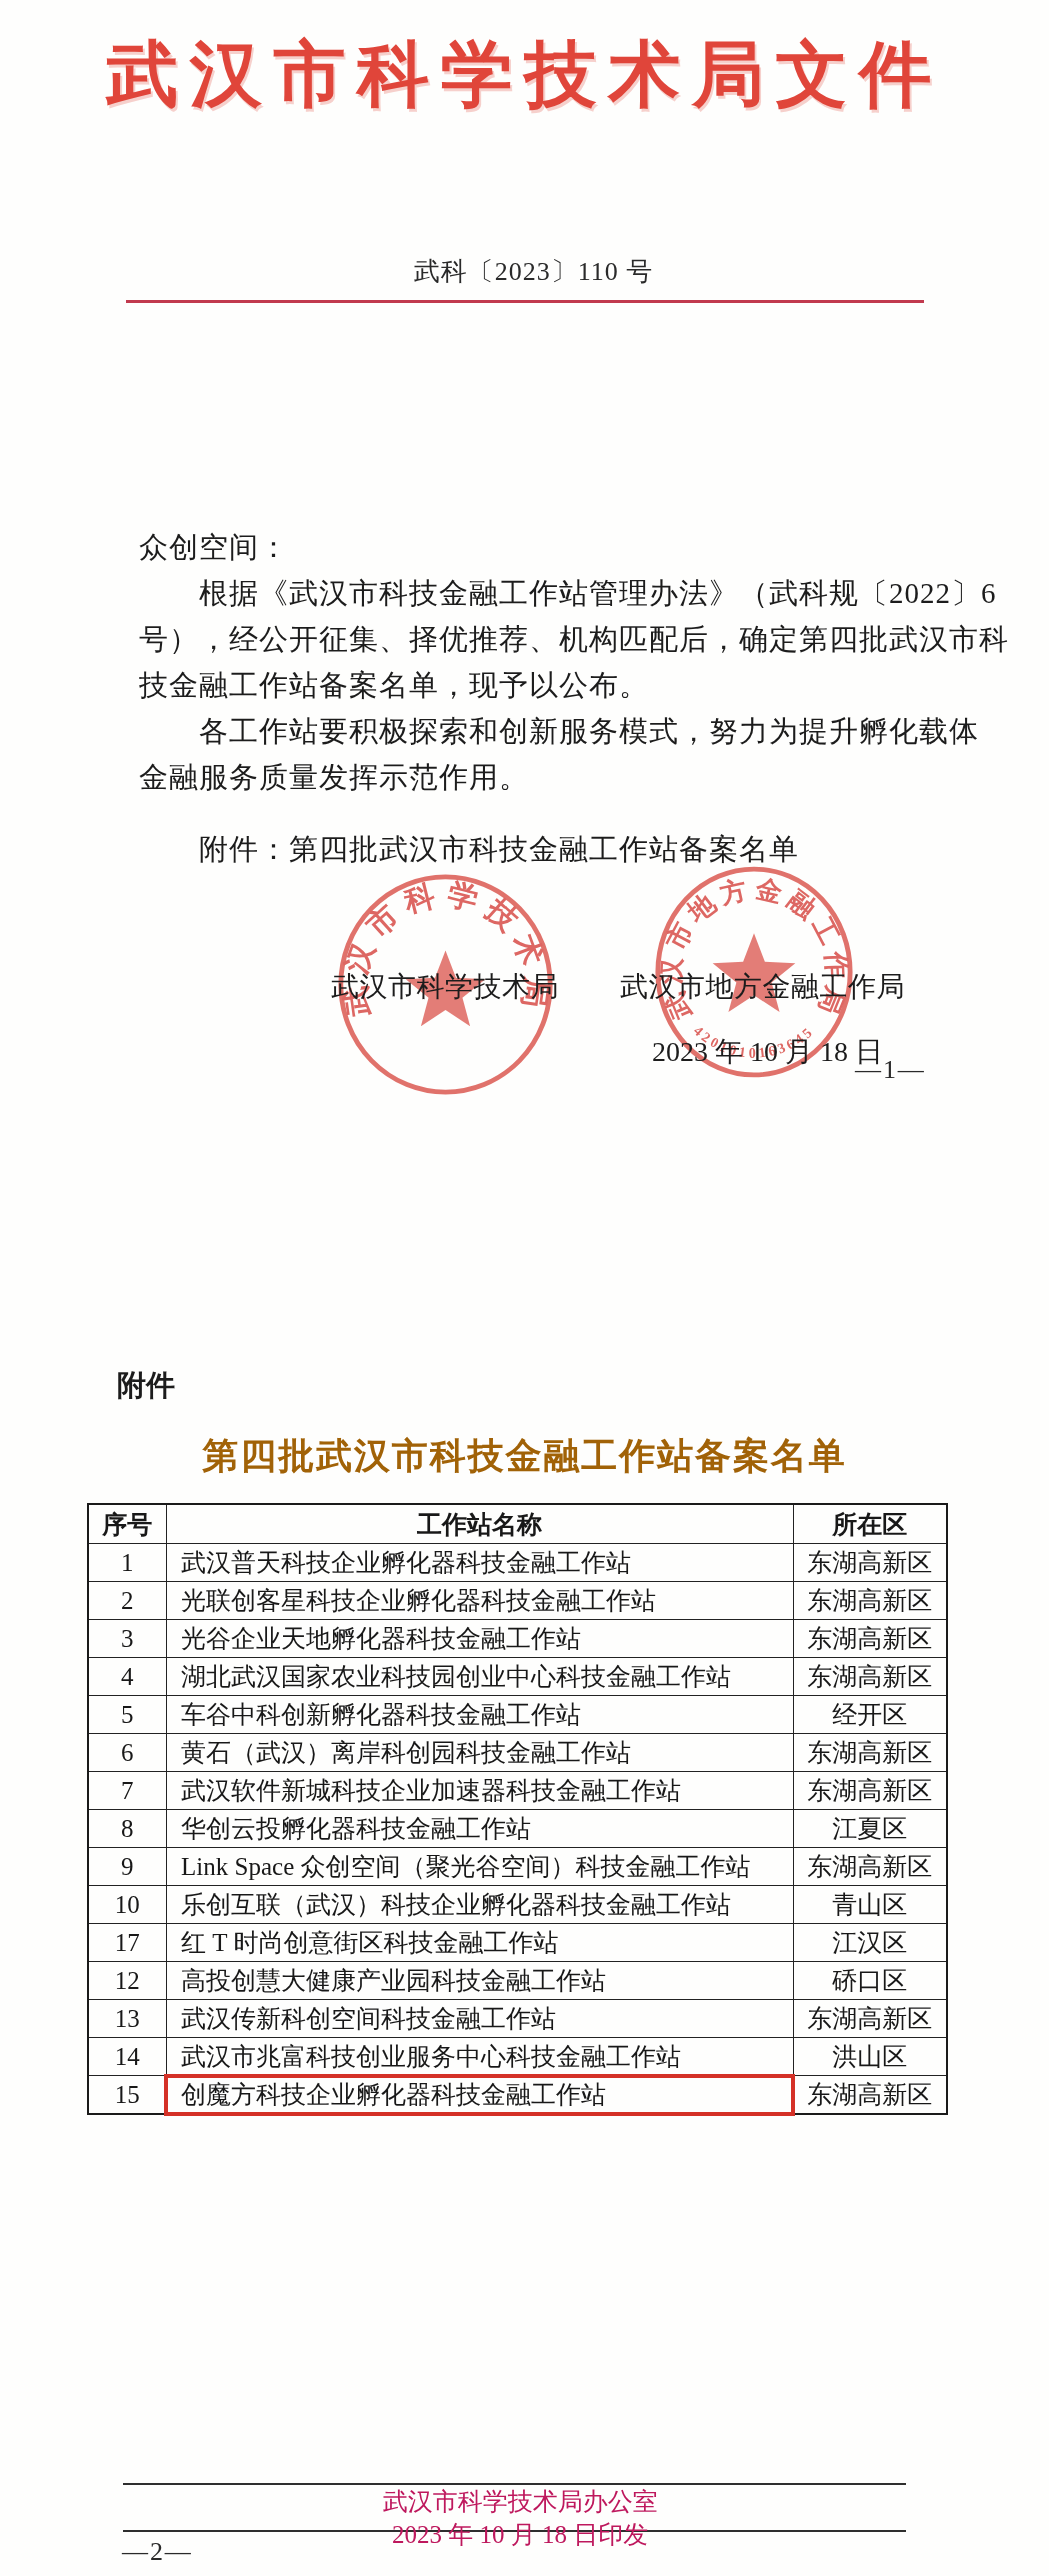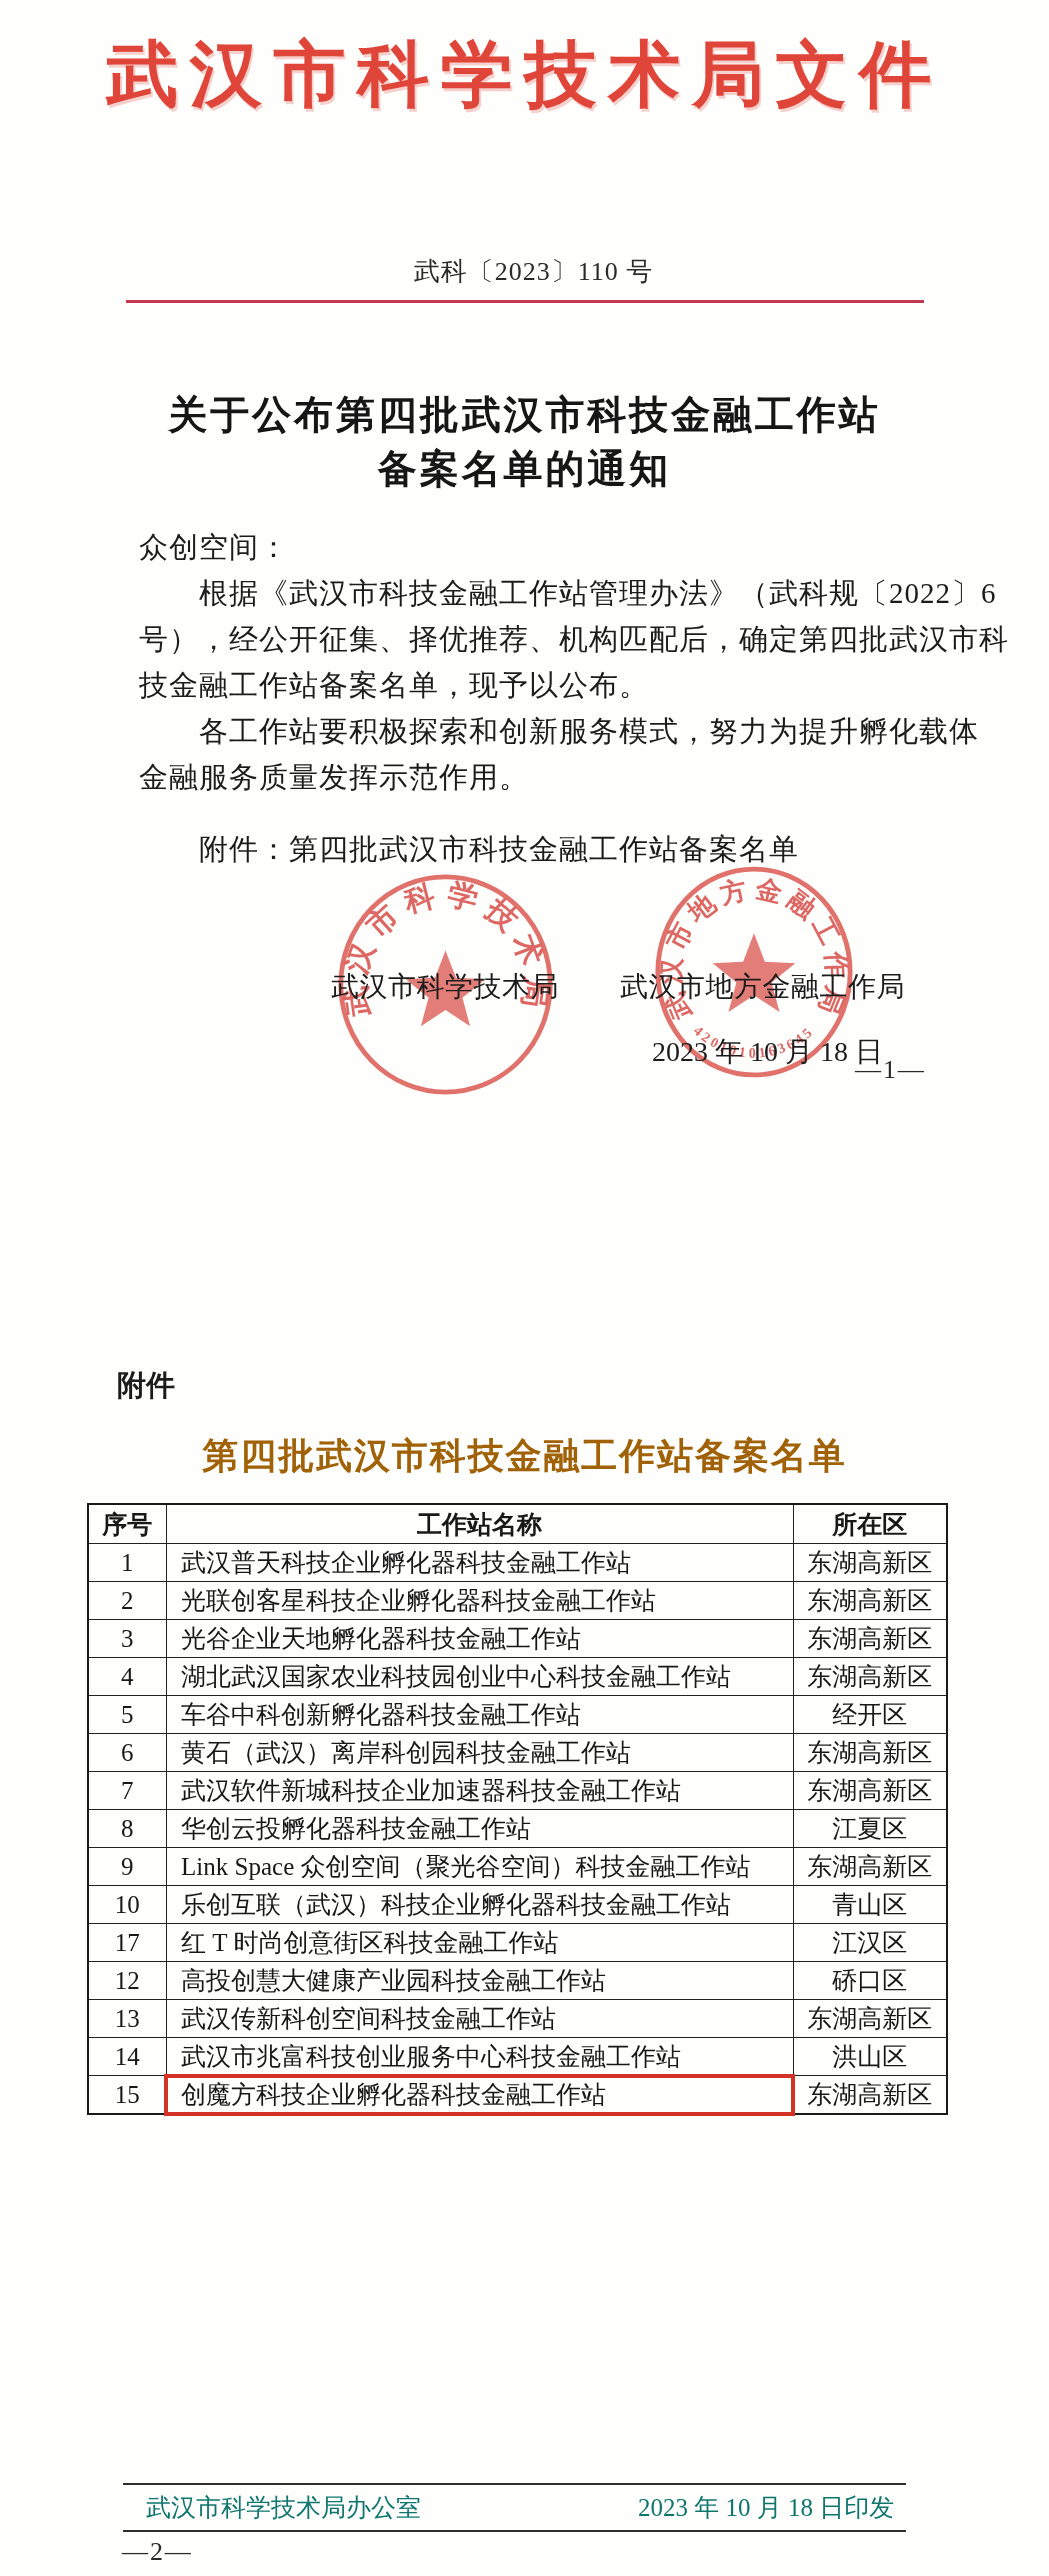--- a/index.html
+++ b/index.html
@@ -43,36 +43,32 @@
     font-size:25px;color:#181818;border:2.9px solid #1a1a1a;
   }
   table.roster th,table.roster td{border:1.7px solid #222;height:37px;padding:0;text-align:center;font-weight:normal;overflow:hidden;white-space:nowrap;}
   table.roster th{font-weight:bold;height:38px;}
   table.roster td.c2{text-align:left;padding-left:14.6px;}
   table.roster td.hl{outline:4.9px solid #d43127;outline-offset:-2.9px;}
   .footer{
     position:absolute;top:2483px;left:123px;width:783px;height:49px;box-sizing:border-box;
     border-top:2.9px solid #2e2e2e;border-bottom:2.9px solid #2e2e2e;
     display:flex;justify-content:space-between;align-items:center;
-    font-size:25px;padding:0 11.7px 0 23px;color:#0f766e;
+    font-size:25px;padding:0 11.7px 0 23px;color:#be185d;flex-direction:column;
   }
 </style>
 </head>
 <body>
 
 <div class="page">
 
   <div class="banner">武汉市科学技术局文件</div>
   <div class="docnum">武科〔2023〕110 号</div>
   <div class="redline"></div>
 
-  <div class="title">
-    <div>关于公布第四批武汉市科技金融工作站</div>
-    <div>备案名单的通知</div>
-  </div>
 
   <div class="salutation">众创空间：</div>
 
   <div class="bodytext">
     <div class="bodyline ind">根据《武汉市科技金融工作站管理办法》（武科规〔2022〕6</div>
     <div class="bodyline">号），经公开征集、择优推荐、机构匹配后，确定第四批武汉市科</div>
     <div class="bodyline">技金融工作站备案名单，现予以公布。</div>
     <div class="bodyline ind">各工作站要积极探索和创新服务模式，努力为提升孵化载体</div>
     <div class="bodyline">金融服务质量发挥示范作用。</div>
     <div class="bodyline ind attach-note">附件：第四批武汉市科技金融工作站备案名单</div>

